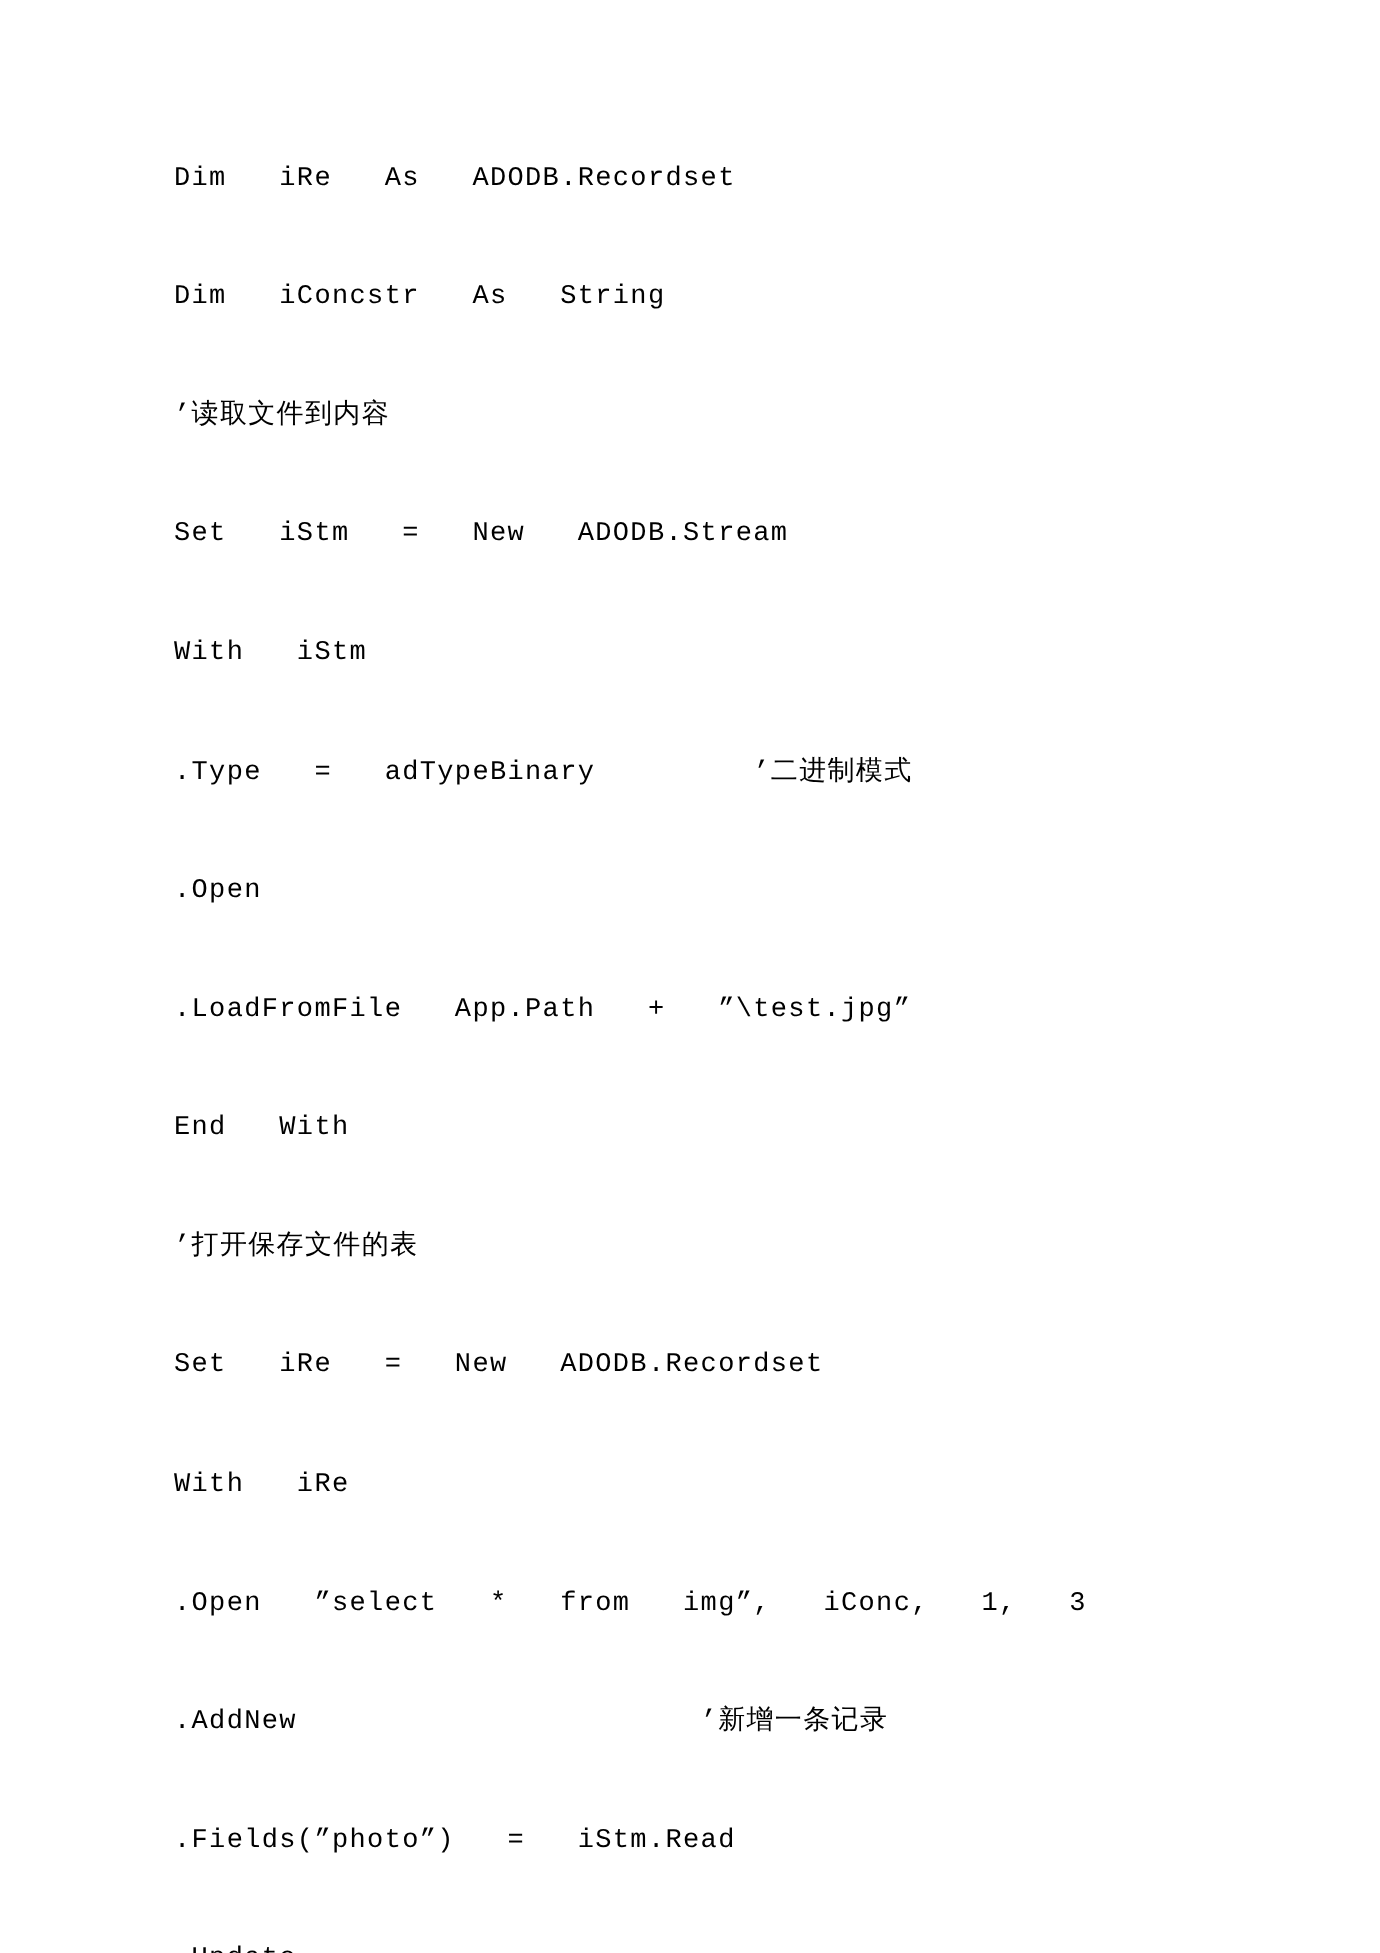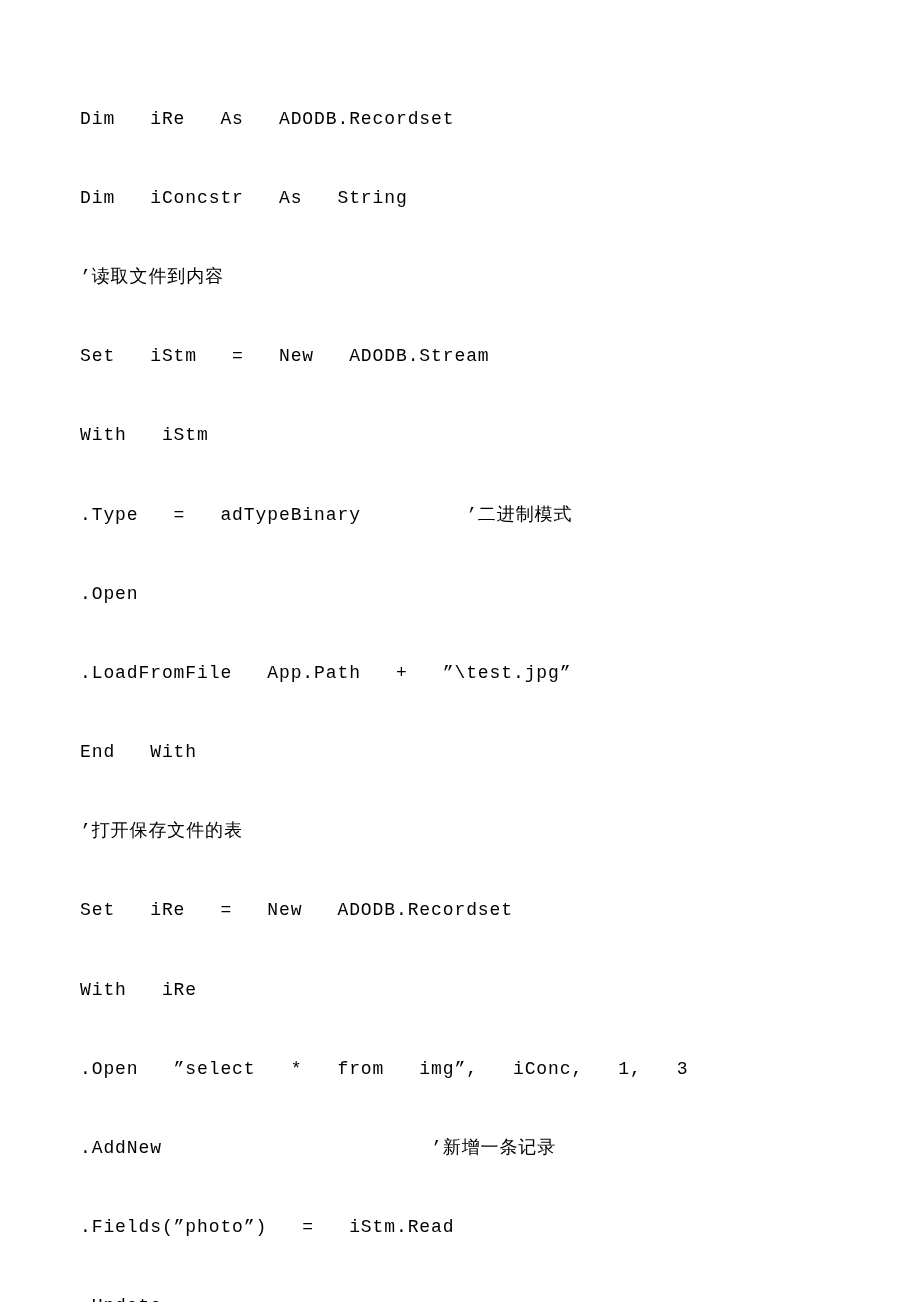--- a/index.html
+++ b/index.html
@@ -19,19 +19,20 @@
     }
 
     .code-block {
       line-height: 2.2;
       white-space: pre;
     }
 
     .code-line {
       display: block;
       letter-spacing: 0.05em;
+      margin-left: 36px;
     }
   </style>
 </head>
 <body>
 
 <div class="code-block">
 <span class="code-line">Dim   iRe   As   ADODB.Recordset</span><span class="code-line">&nbsp;</span><span class="code-line">Dim   iConcstr   As   String</span><span class="code-line">&nbsp;</span><span class="code-line">’读取文件到内容</span><span class="code-line">&nbsp;</span><span class="code-line">Set   iStm   =   New   ADODB.Stream</span><span class="code-line">&nbsp;</span><span class="code-line">With   iStm</span><span class="code-line">&nbsp;</span><span class="code-line">.Type   =   adTypeBinary         ’二进制模式</span><span class="code-line">&nbsp;</span><span class="code-line">.Open</span><span class="code-line">&nbsp;</span><span class="code-line">.LoadFromFile   App.Path   +   ”\test.jpg”</span><span class="code-line">&nbsp;</span><span class="code-line">End   With</span><span class="code-line">&nbsp;</span><span class="code-line">’打开保存文件的表</span><span class="code-line">&nbsp;</span><span class="code-line">Set   iRe   =   New   ADODB.Recordset</span><span class="code-line">&nbsp;</span><span class="code-line">With   iRe</span><span class="code-line">&nbsp;</span><span class="code-line">.Open   ”select   *   from   img”,   iConc,   1,   3</span><span class="code-line">&nbsp;</span><span class="code-line">.AddNew                       ’新增一条记录</span><span class="code-line">&nbsp;</span><span class="code-line">.Fields(”photo”)   =   iStm.Read</span><span class="code-line">&nbsp;</span><span class="code-line">.Update</span></div>
 
 </body></html>

